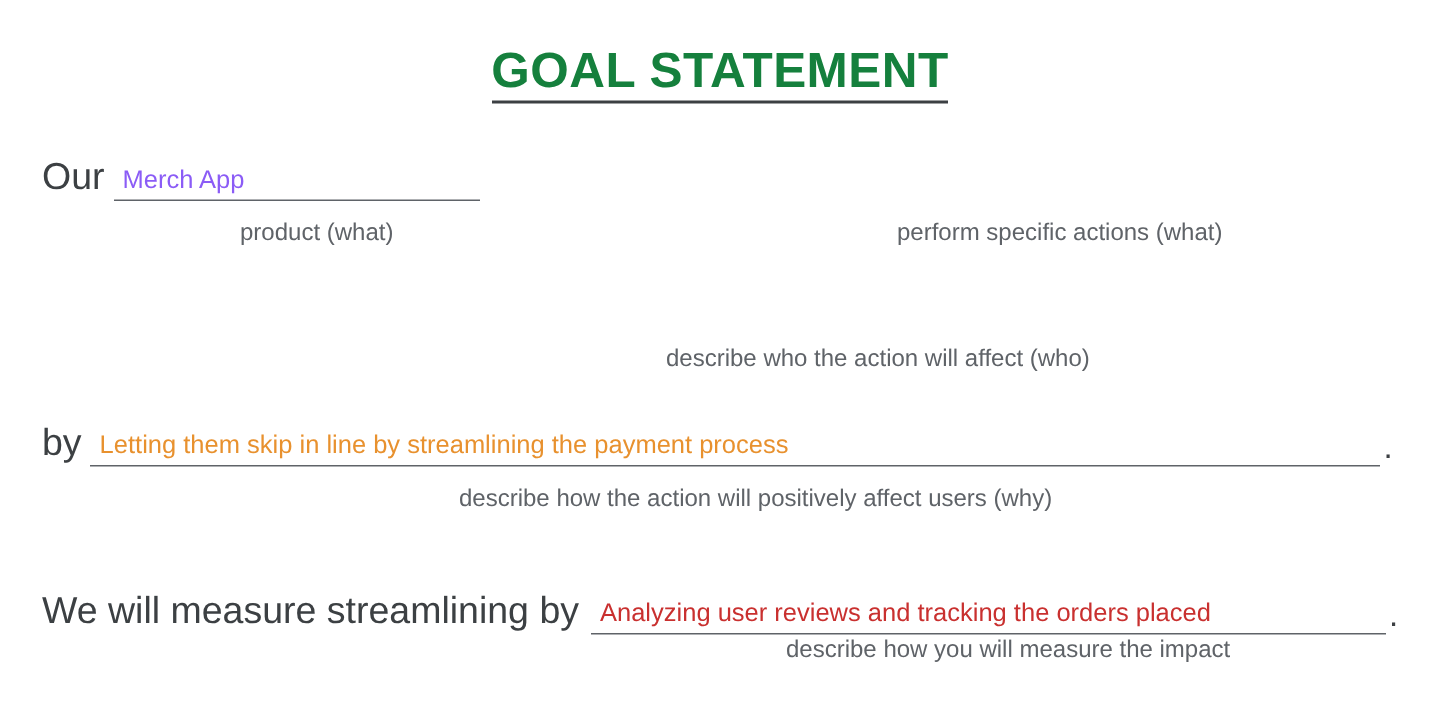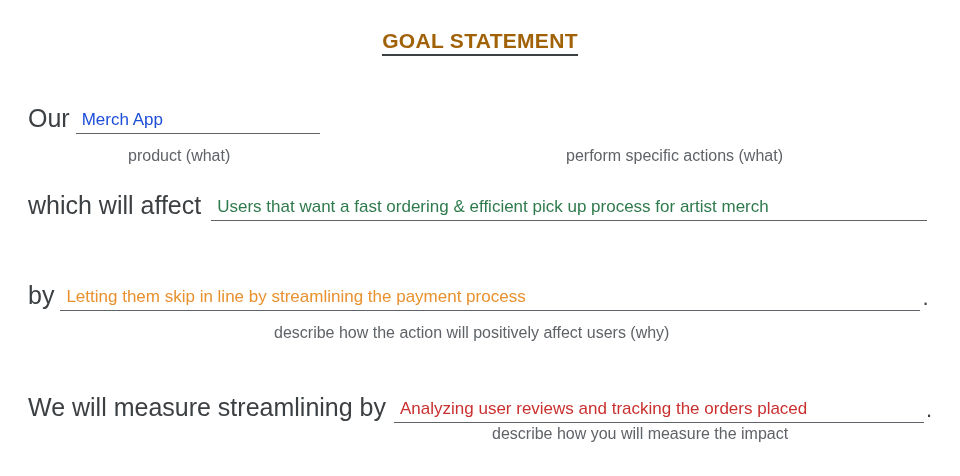--- a/index.html
+++ b/index.html
@@ -25,24 +25,24 @@
   
   .title-wrap {
     position: absolute;
     left: 0;
     top: 30px;
     width: 960px;
     text-align: center;
   }
   .title {
     display: inline-block;
-    font-size: 21px;
+    font-size: 33px;
     font-weight: bold;
     letter-spacing: 0.3px;
-    color: #a16207;
+    color: #15803d;
     border-bottom: 2.5px solid #3c4043;
     padding-bottom: 2px;
     line-height: 1.05;
   }
 
   
   .row {
     position: absolute;
     display: flex;
     align-items: flex-end;
@@ -64,40 +64,41 @@
     align-items: flex-end;
     justify-content: flex-start;
     height: 30px;
   }
   .answer {
     font-size: 17px;
     line-height: 1.1;
     white-space: nowrap;
     padding: 0 0 3px 6px;
   }
-  .answer.blue   { color: #1d4ed8; }
+  .answer.blue   { color: #8b5cf6; }
   .answer.green  { color: #2f7a4d; }
   .answer.orange { color: #e8912e; }
   .answer.red    { color: #c9302f; }
 
   .period {
     font-size: 22px;
     color: #3c4043;
     line-height: 1;
     padding-bottom: 2px;
     margin-left: 2px;
   }
 
   
   .hint {
     position: absolute;
     font-size: 16px;
     color: #5f6368;
     white-space: nowrap;
     line-height: 1;
+    margin-left: 32px;
   }
 
   
   #row1      { left: 28px;  top: 104px; }
   #row1 .b1  { width: 244px; margin: 0 0 0 6px; }
   #row1 .b2  { width: 476px; margin: 0 0 0 6px; }
   #row1 .mid { padding: 0 0 3px 6px; }
 
   #row2      { left: 28px;  top: 191px; }
   #row2 .b1  { width: 716px; margin: 0 0 0 10px; }
@@ -125,26 +126,21 @@
 
   <div class="row" id="row1">
     <span class="lead">Our</span>
     <span class="blank b1">
       <span class="answer blue">Merch App</span>
     </span>
   </div>
   <span class="hint" id="hint1">product (what)</span>
   <span class="hint" id="hint2">perform specific actions (what)</span>
 
-  <div class="row" id="row2">
-    <span class="lead">which will affect</span>
-    <span class="blank b1">
-      <span class="answer green">Users that want a fast ordering &amp; efficient pick up process for artist merch</span>
-    </span>
-  </div>
+  <span class="hint" id="hint3">describe who the action will affect (who)</span>
 
   <div class="row" id="row3">
     <span class="lead">by</span>
     <span class="blank b1">
       <span class="answer orange">Letting them skip in line by streamlining the payment process</span>
     </span>
     <span class="period">.</span>
   </div>
   <span class="hint" id="hint4">describe how the action will positively affect users (why)</span>
 

